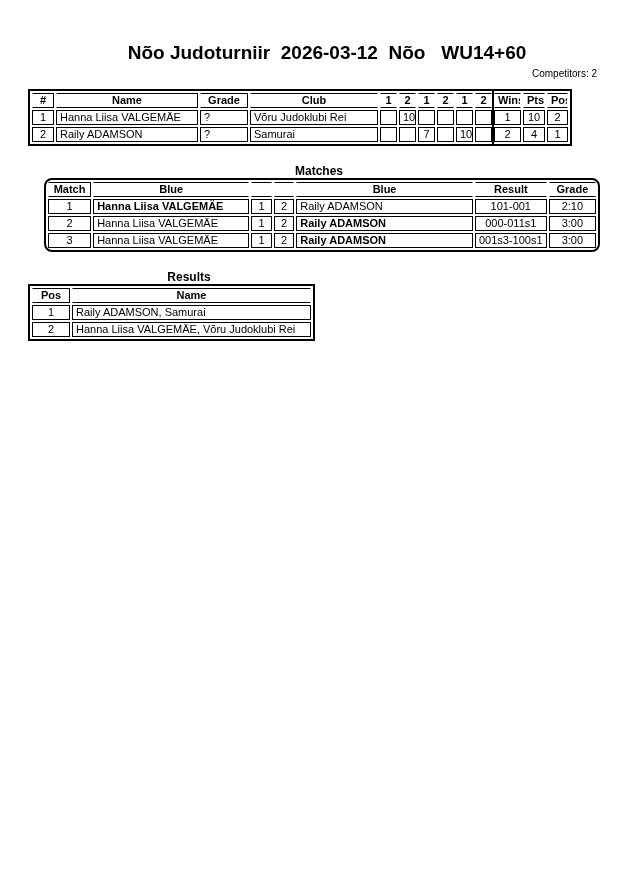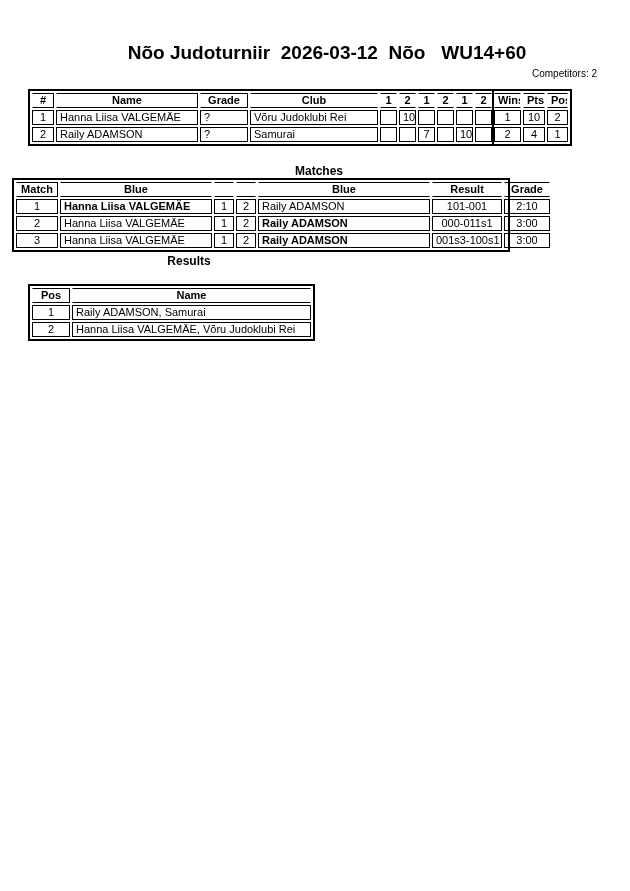--- a/index.html
+++ b/index.html
@@ -14,31 +14,31 @@
   .title {
     position:absolute; top:42px; left:24px; width:606px;
     text-align:center; font-weight:bold; font-size:19px; white-space:pre;
   }
 
   .sec-heading {
     position:absolute; font-size:12px; font-weight:bold; text-align:center;
   }
   #competitors-heading { top:66px; left:0; width:524px; }
   #matches-heading     { top:164px; left:0; width:598px;padding-left:40px; }
-  #results-heading     { top:254px; left:0; width:342px;padding-left:36px; }
+  #results-heading     { top:270px; left:0; width:342px;padding-left:36px; }
 
   #competitors-count {
     position:absolute; top:68px; right:33px; font-size:10px;margin-left:33px;
   }
 
   .tbl-wrap {
     position:absolute; border:2px solid #000; background:#fff;
   }
   #competitors-table { top:89px;  left:28px; width:544px; }
-  #matches-table     { top:178px; left:12px; width:498px; }
+  #matches-table     { top:178px; left:44px; width:556px;border-radius:8px; }
   #results-table     { top:284px; left:28px; width:287px; }
 
   table {
     width:100%; table-layout:fixed;
     border-collapse:separate; border-spacing:2px;
     font-size:11px;
   }
   th, td {
     height:15px; line-height:13px; padding:0 3px;
     overflow:hidden; white-space:nowrap;

